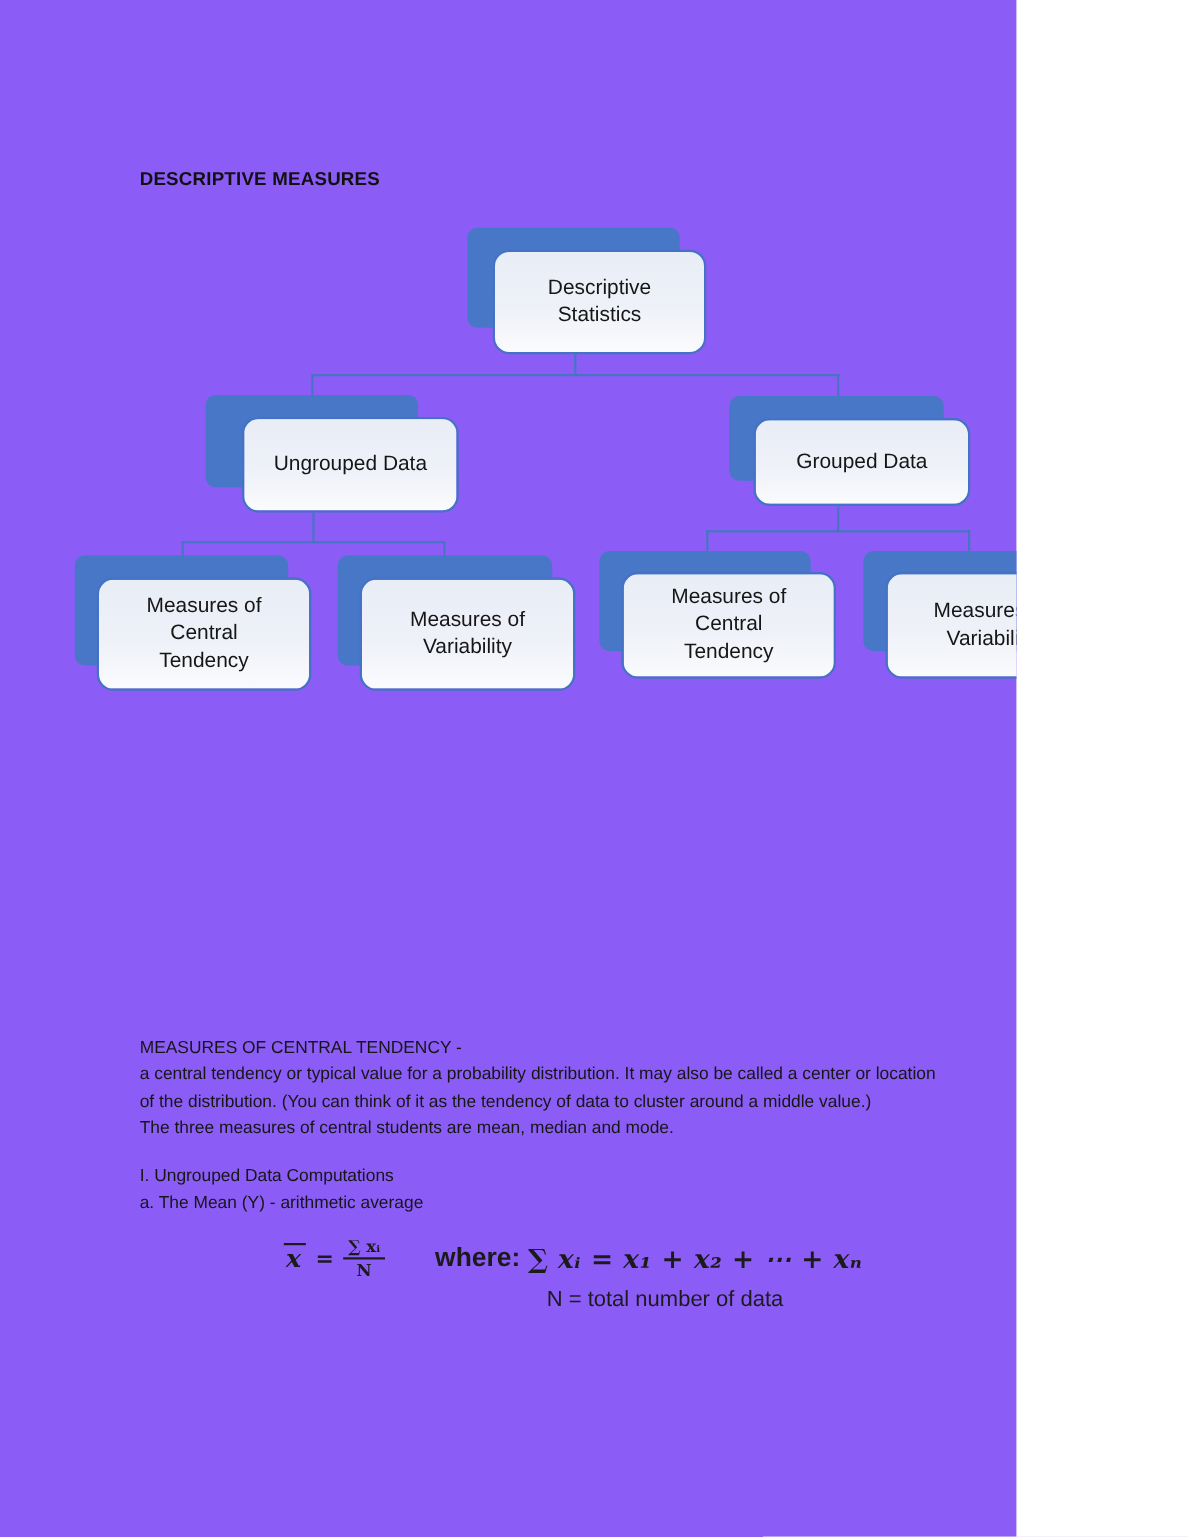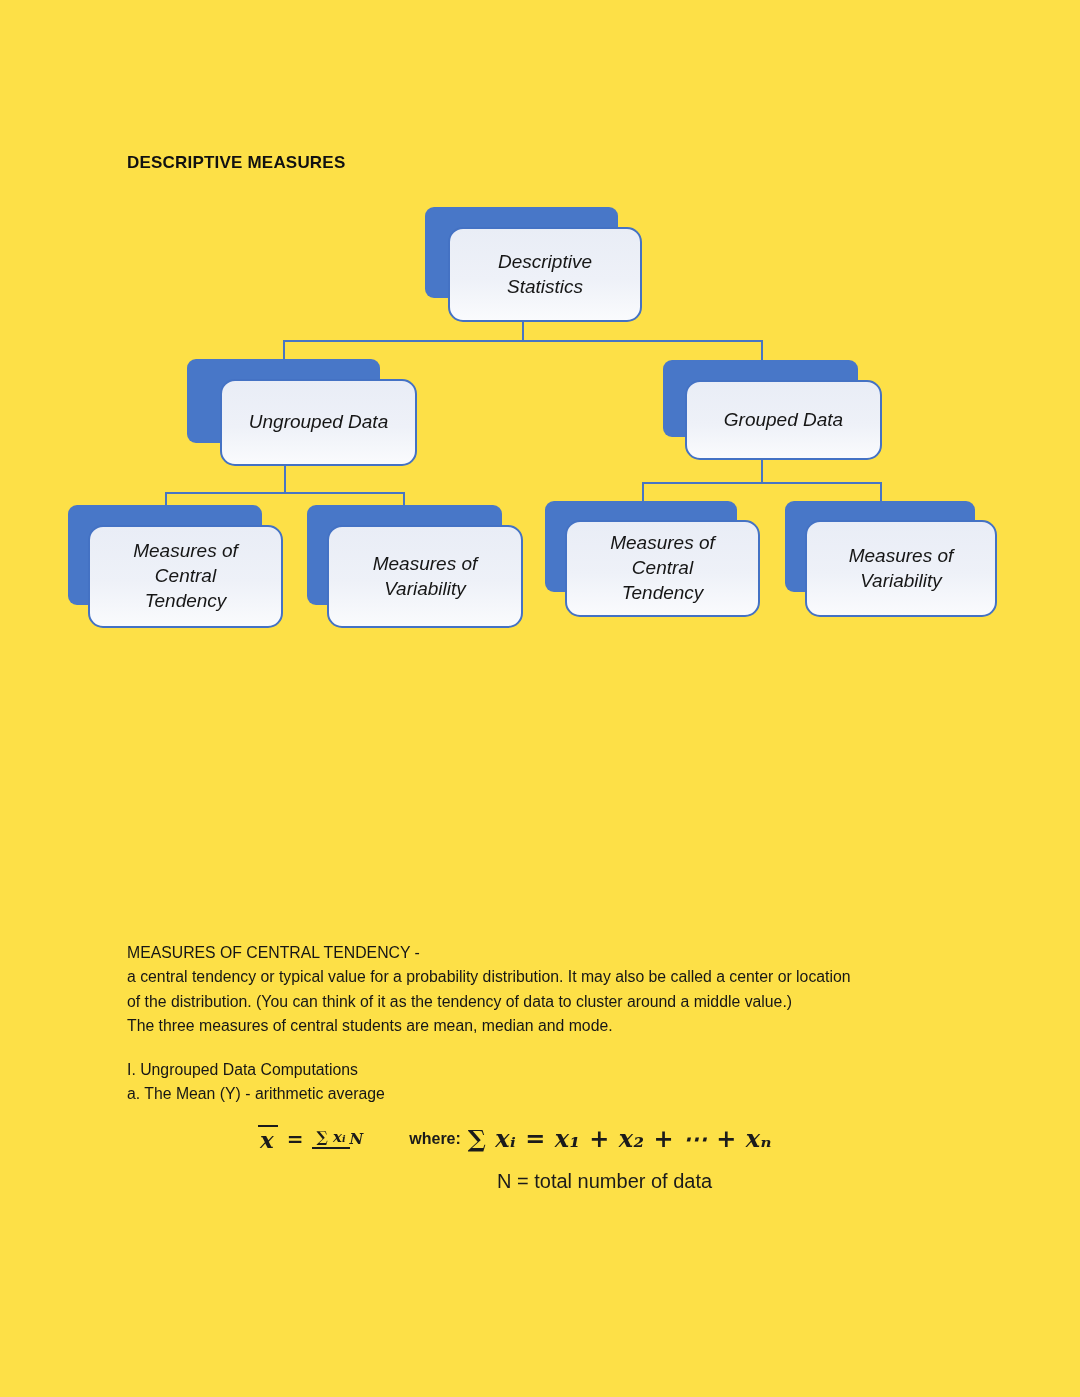--- a/index.html
+++ b/index.html
@@ -1,19 +1,19 @@
 <!DOCTYPE html>
 <html><head>
 <meta charset="utf-8">
 <style>
   html,body{margin:0;padding:0;background:#ffffff;}
   .page{
     position:relative;
-    width:1080px;height:1397px;
-    background:#fde047;
+    width:924px;height:1397px;
+    background:#8b5cf6;
     font-family:"Liberation Sans", sans-serif;
     overflow:hidden;
   }
   .doc-title{
     position:absolute;left:127px;top:153px;
     font-size:17px;font-weight:700;color:#111;
     letter-spacing:.2px;
   }
   
   .node-back{
@@ -24,21 +24,20 @@
   .node-front{
     position:absolute;
     background:linear-gradient(180deg,#E9EDF6 0%,#EEF1F8 55%,#FAFBFD 100%);
     border:2px solid #4472C4;
     border-radius:15px;
     display:flex;align-items:center;justify-content:center;
     text-align:center;
     color:#161616;
     font-size:19px;line-height:1.3;
     white-space:pre-line;
-    font-style:italic;
   }
   .hline{position:absolute;height:2px;background:#4875C3;}
   .vline{position:absolute;width:2px;background:#4875C3;}
   
   .text-block{
     position:absolute;left:127px;width:845px;
     font-size:15.8px;line-height:24.3px;color:#161616;
   }
   .text-block .bold{font-weight:400;}
   
@@ -48,27 +47,27 @@
   }
   .xbar-letter{
     display:inline-block;
     font-family:"DejaVu Serif", serif;
     font-style:italic;font-weight:700;font-size:23px;line-height:1.05;
     border-top:2.5px solid #1b1b1b;
     padding:1px 4px 0 2px;
   }
   .feq{font-family:"DejaVu Serif", serif;font-weight:700;font-size:20px;margin:0 9px;}
   .frac{
-    display:inline-flex;flex-direction:row;align-items:center;
-    font-family:"DejaVu Serif", serif;font-style:italic;font-weight:700;
+    display:inline-flex;flex-direction:column;align-items:center;
+    font-family:"DejaVu Serif", serif;font-weight:700;
     font-size:15px;line-height:1.2;
   }
   .frac .num{border-bottom:2px solid #1b1b1b;padding:0 4px 1px;}
   .frac .den{padding-top:1px;}
-  .fwhere{font-weight:700;font-size:16px;margin-left:46px;}
+  .fwhere{font-weight:700;font-size:24px;margin-left:46px;}
   .fexp{
     font-family:"DejaVu Serif", serif;font-style:italic;font-weight:700;
     font-size:24px;margin-left:7px;letter-spacing:.5px;
   }
   .formula-note{
     position:absolute;left:497px;top:1170px;
     font-size:20px;color:#1b1b1b;
   }
 </style>
 </head>

